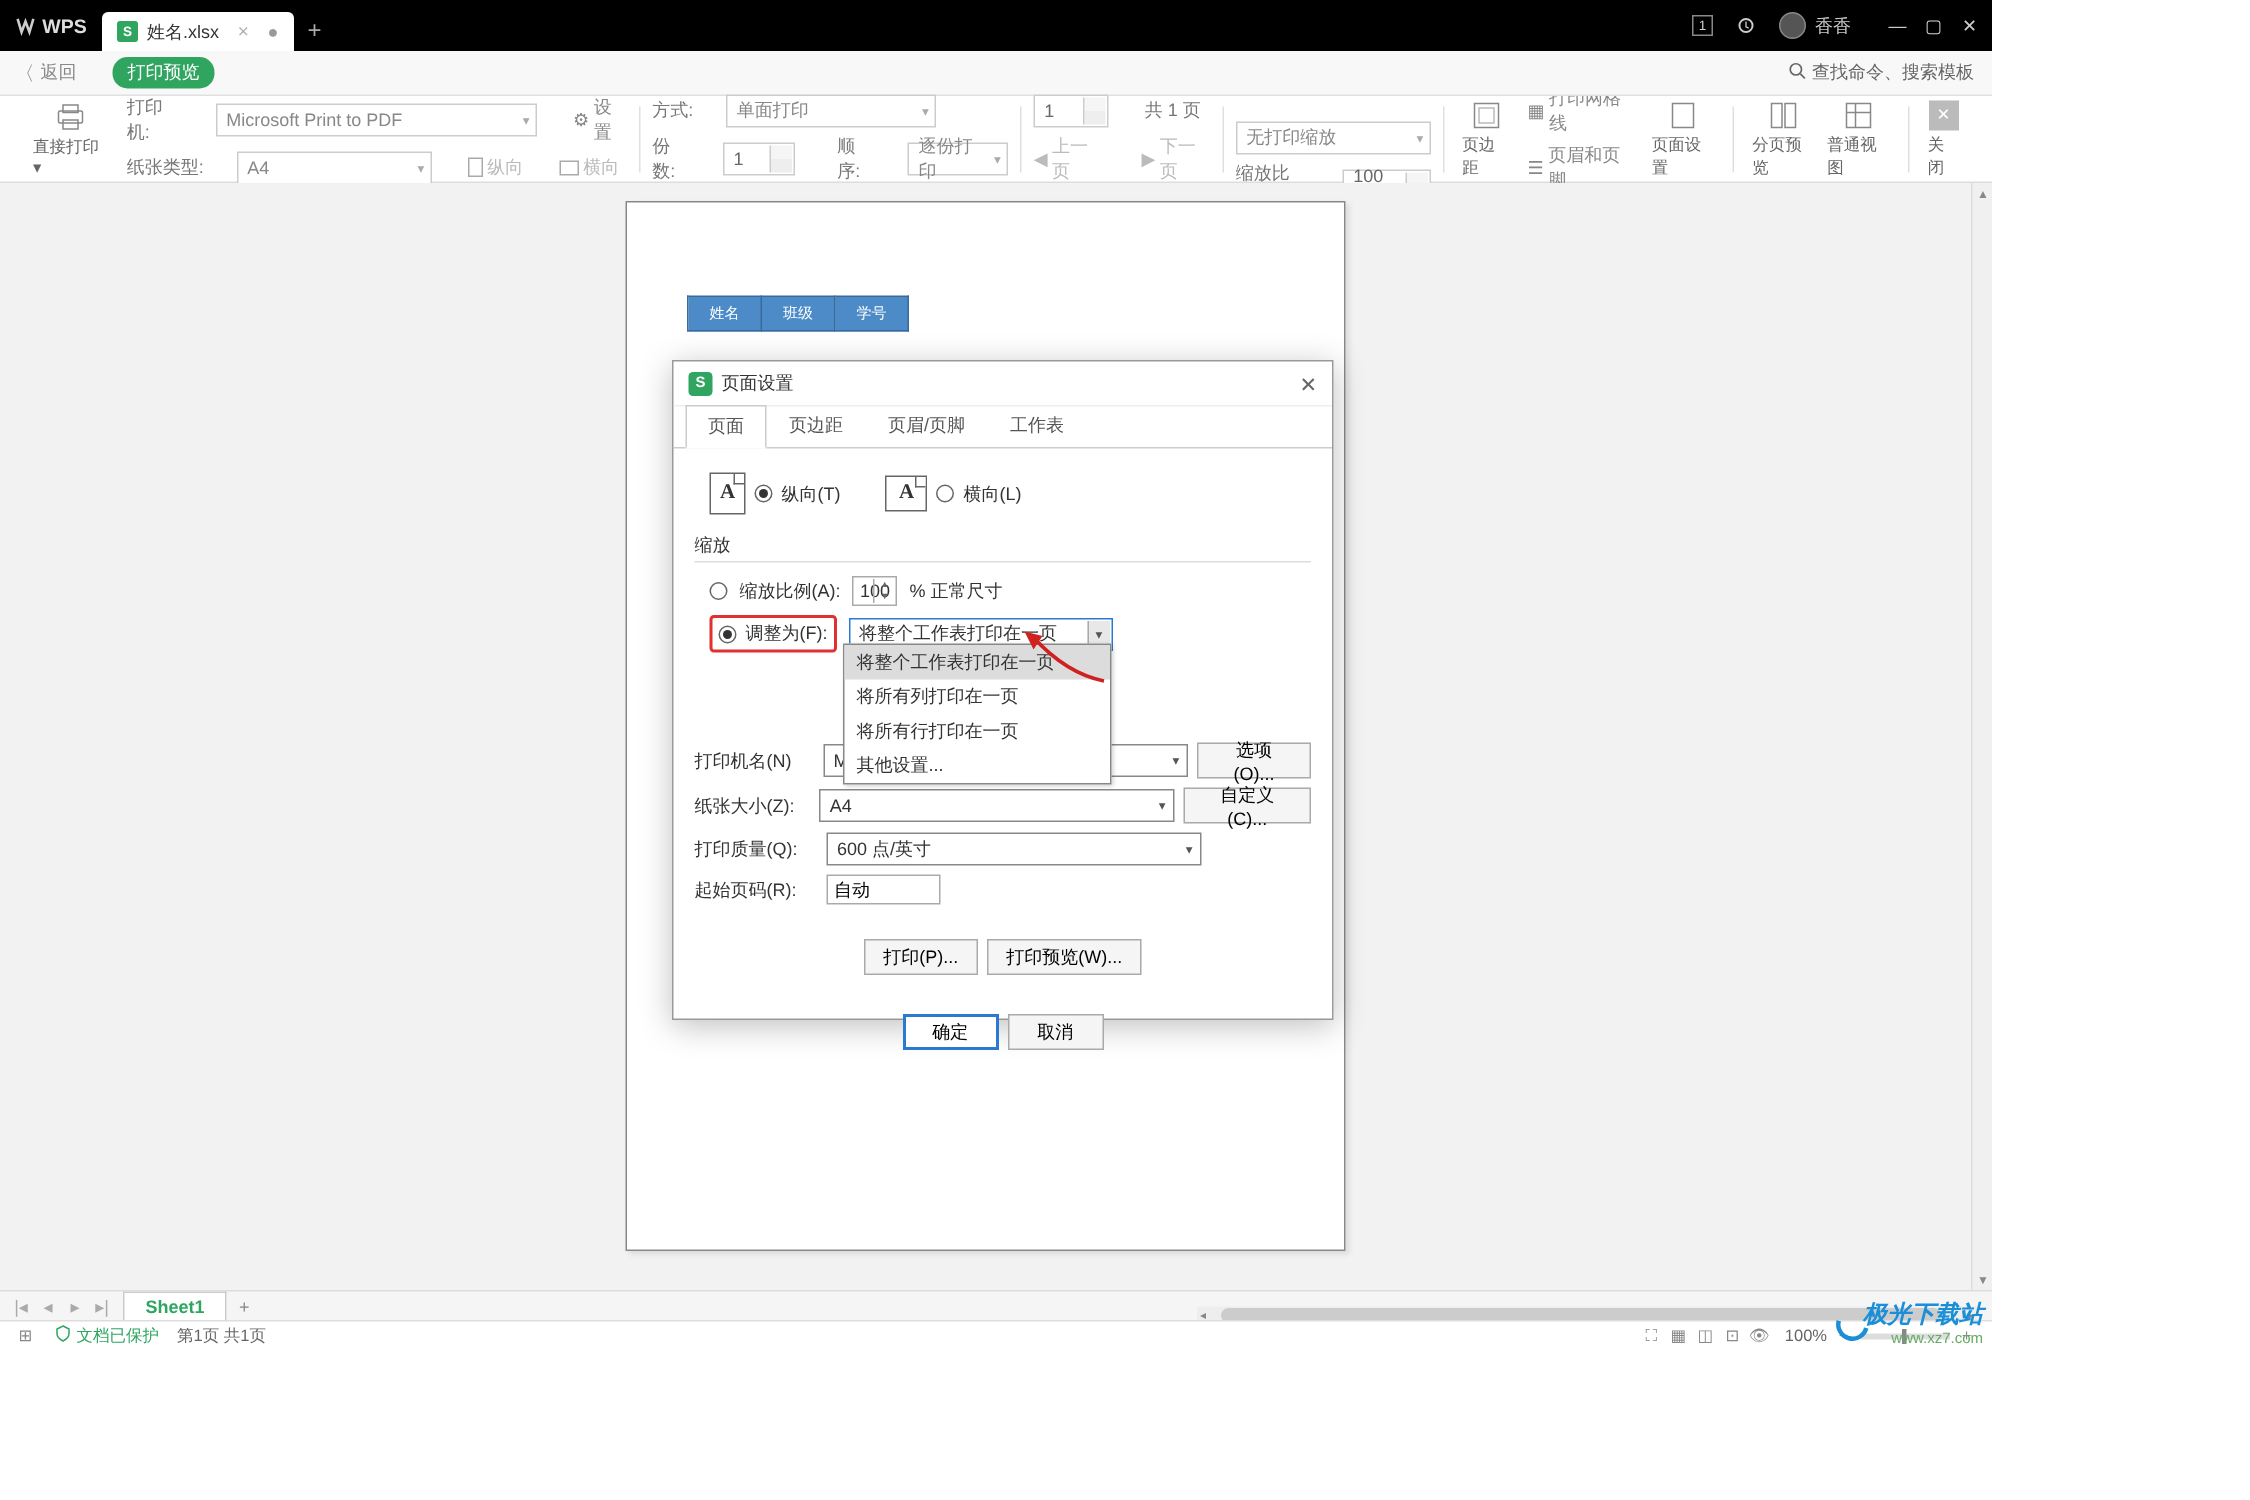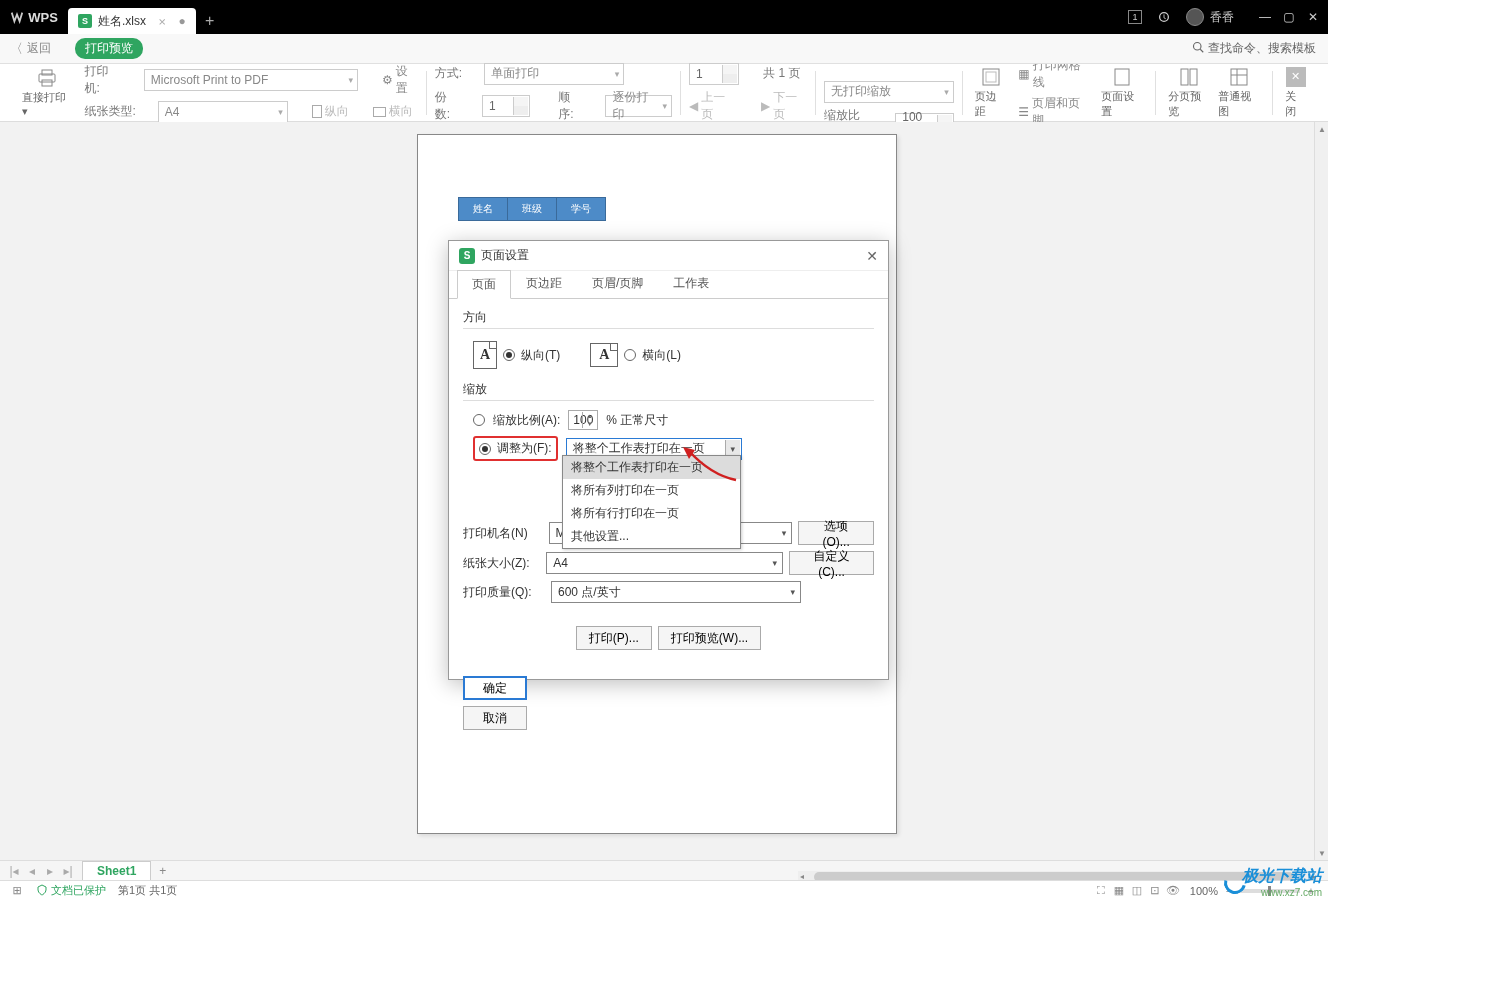--- a/index.html
+++ b/index.html
@@ -354,21 +354,20 @@
     <span class="dlg-close">✕</span>
   </div>
   <div class="dlg-tabs">
     <div class="dlg-tab active">页面</div>
     <div class="dlg-tab">页边距</div>
     <div class="dlg-tab">页眉/页脚</div>
     <div class="dlg-tab">工作表</div>
   </div>
   <div class="dlg-body">
     <div class="fieldset">
-      <span class="fieldset-label">方向</span>
       <div class="orient-row">
         <div class="orient-opt">
           <span class="page-icon">A</span>
           <span class="radio checked"></span>
           <span>纵向(T)</span>
         </div>
         <div class="orient-opt">
           <span class="page-icon landscape">A</span>
           <span class="radio"></span>
           <span>横向(L)</span>
@@ -430,31 +429,35 @@
       <button class="btn">
           <span>自定义(C)...</span>
         </button>
     </div>
     <div class="form-row">
       <span class="form-label">打印质量(Q):</span>
       <div class="combo" style="width:250px;">
           <span>600 点/英寸</span>
         </div>
     </div>
+    <div class="form-row">
+      <span class="form-label">起始页码(R):</span>
+      <input type="text" style="width: 76px; height: 20px; border: 1px solid rgb(170, 170, 170); padding: 0px 4px; font-size: 12px;" value="自动">
+    </div>
 
     <div class="dlg-btn-row" style="margin-top:14px;">
       <button class="btn">
           <span>打印(P)...</span>
         </button>
       <button class="btn">
           <span>打印预览(W)...</span>
         </button>
     </div>
   </div>
-  <div class="dlg-btn-row" style="border-top:0;padding:10px 14px;flex-direction:column;">
+  <div class="dlg-btn-row" style="border-top:0;padding:10px 14px;">
     <button class="btn primary" style="width:64px;justify-content:center;">
         <span>确定</span>
       </button>
     <button class="btn" style="width:64px;justify-content:center;">
         <span>取消</span>
       </button>
   </div>
 </div>
 
 <div class="sheet-bar">

